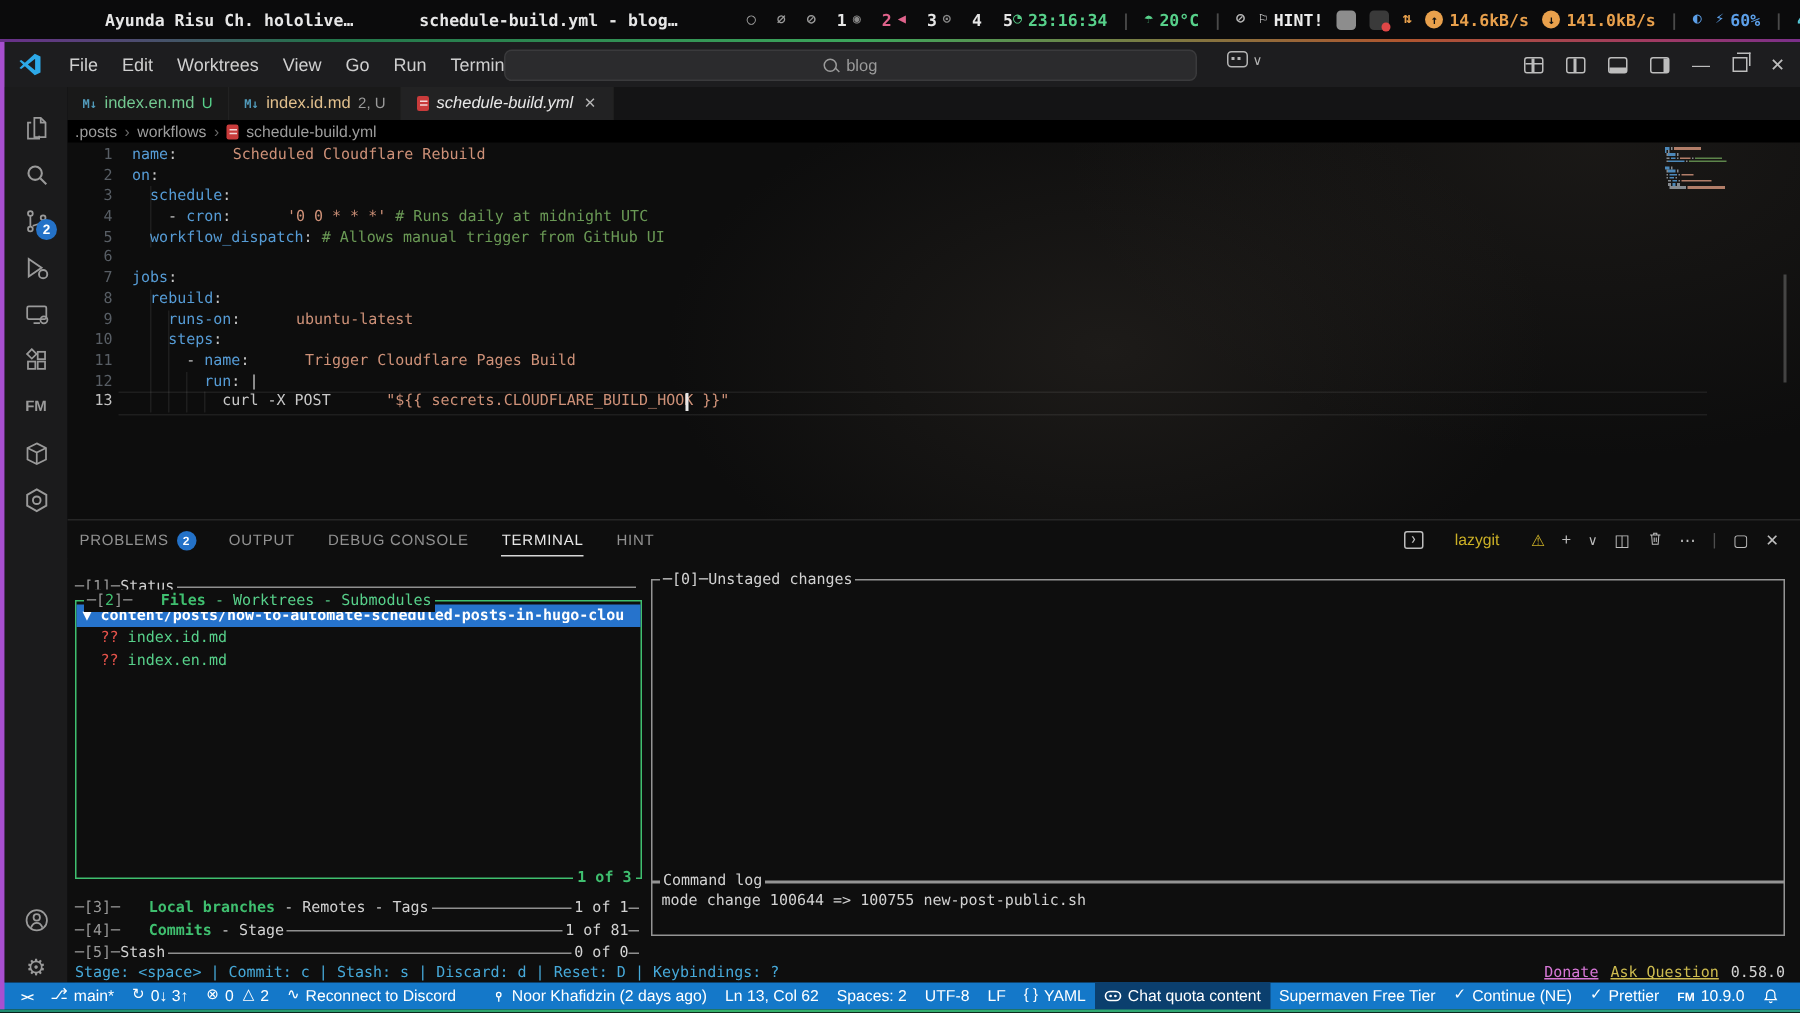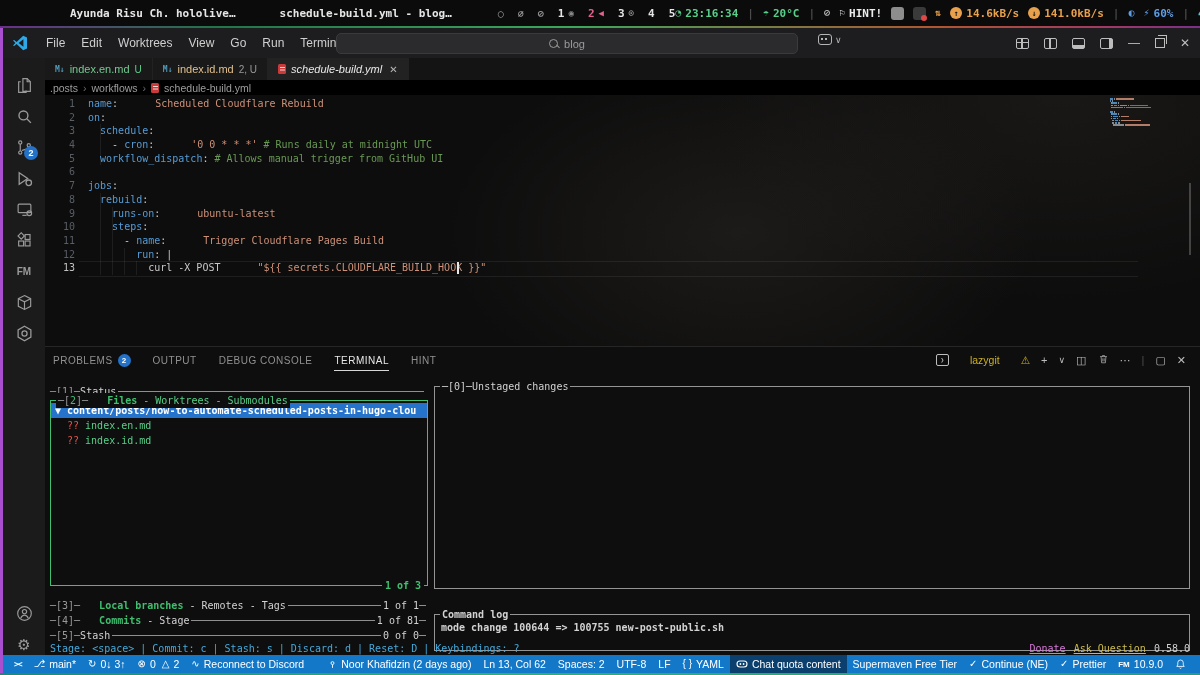--- a/index.html
+++ b/index.html
@@ -493,28 +493,28 @@
 
 <div class="panelbg"></div>
 <div class="terminal" id="terminal">
     <div class="lg-row" style="top: 12px; left: 0px; width: 376px;"><span class="lg-dim">─[1]─</span><span>Status</span><span class="lg-dashfill"></span></div>
     <div class="lg-row" style="top: 226px; left: 0px; width: 376px;"><span class="lg-dim">─[3]─</span><span class="lg-greenb">Local branches</span><span> - Remotes - Tags</span><span class="lg-dashfill"></span><span>1 of 1</span><span class="lg-dashend"></span></div>
     <div class="lg-row" style="top: 241px; left: 0px; width: 376px;"><span class="lg-dim">─[4]─</span><span class="lg-greenb">Commits</span><span> - Stage</span><span class="lg-dashfill"></span><span>1 of 81</span><span class="lg-dashend"></span></div>
     <div class="lg-row" style="top: 256px; left: 0px; width: 376px;"><span class="lg-dim">─[5]─</span><span>Stash</span><span class="lg-dashfill"></span><span>0 of 0</span><span class="lg-dashend"></span></div>
     <div class="lg-panel green" style="left: 0px; top: 28px; width: 376px; height: 184px;">
       <div class="lg-title"><span class="lg-dim">─[</span><span class="lg-green">2</span><span class="lg-dim">]─</span><span class="lg-greenb">Files</span><span> - Worktrees - Submodules</span></div>
       <div class="lg-selected">▼ content/posts/how-to-automate-scheduled-posts-in-hugo-clou</div>
+      <div class="lg-file"><span class="lg-red">??</span><span> index.id.md</span></div>
       <div class="lg-file"><span class="lg-red">??</span><span> index.en.md</span></div>
-      <div class="lg-file"><span class="lg-red">??</span><span> index.id.md</span></div>
       <div class="lg-count lg-greenb">1 of 3</div>
     </div>
     <div class="lg-panel" style="left: 384px; top: 14px; width: 754px; height: 201px;">
       <div class="lg-title">─[0]─Unstaged changes</div>
     </div>
-    <div class="lg-panel" style="left: 384px; top: 242px; width: 754px; height: 35px; font-weight: bold;">
+    <div class="lg-panel" style="left: 384px; top: 215px; width: 754px; height: 35px;">
       <div class="lg-title">Command log</div>
       <div class="cmd-line">mode change 100644 =&gt; 100755 new-post-public.sh</div>
     </div>
     <div class="lg-keys" style="left: 0px; top: 269px;">Stage: &lt;space&gt; | Commit: c | Stash: s | Discard: d | Reset: D | Keybindings: ?</div>
     <div class="lg-links" style="right: 2px; top: 269px;">
       <span class="lk-donate">Donate</span>
       <span class="lk-ask">Ask Question</span>
       <span>0.58.0</span>
     </div>
   </div>

